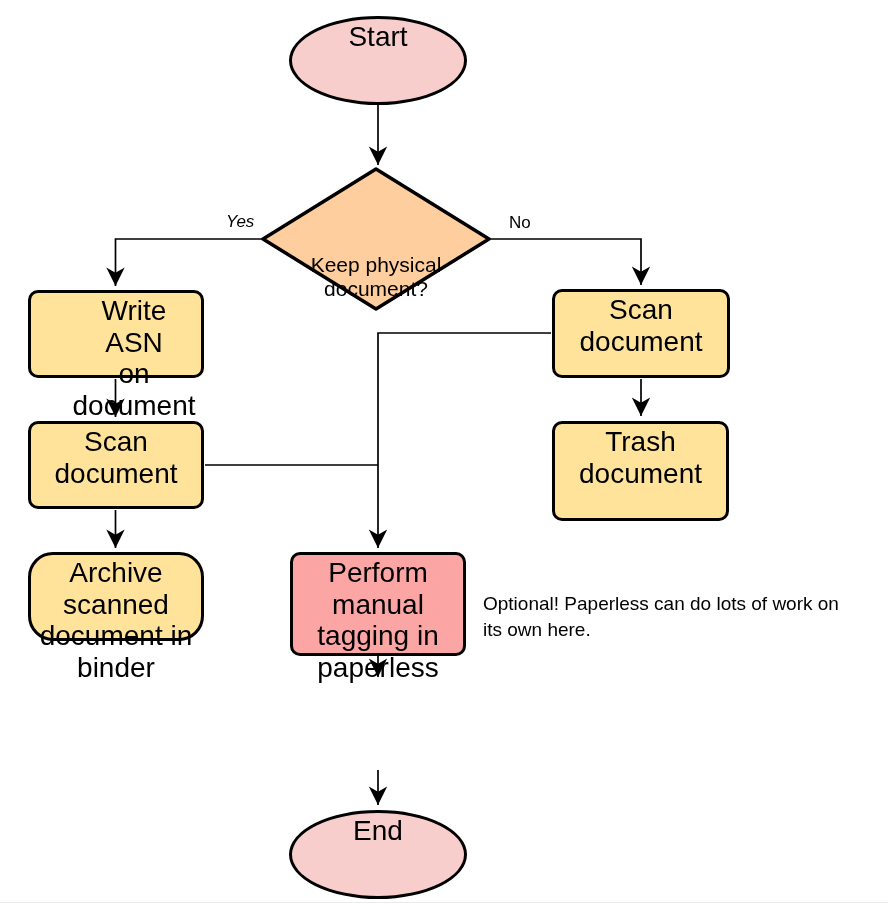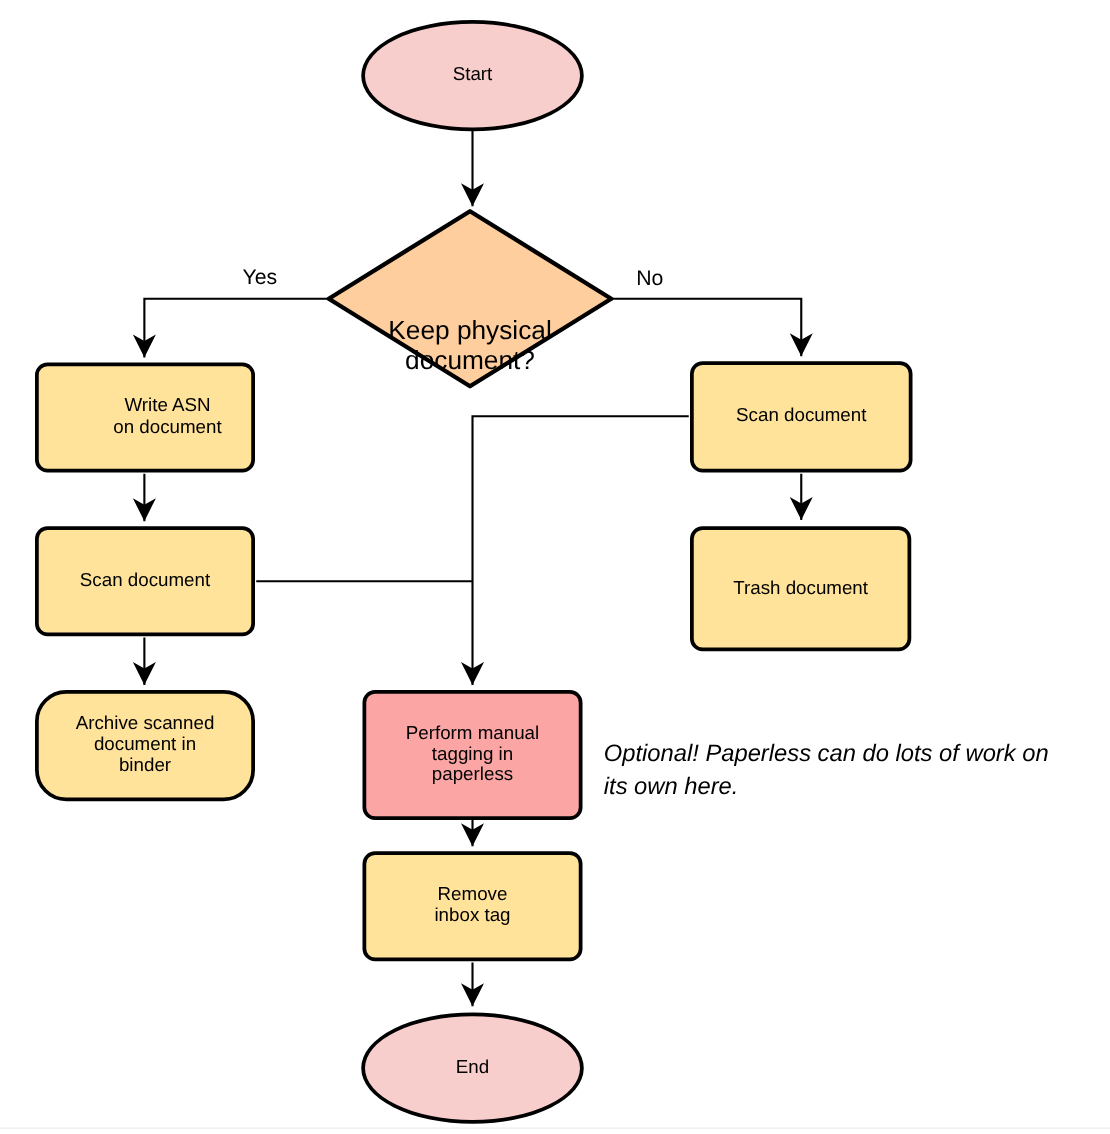--- a/index.html
+++ b/index.html
@@ -20,24 +20,23 @@
     position: absolute;
     left: 0; top: 0;
     width: 888px;
     height: 907px;
   }
   .node {
     position: absolute;
     box-sizing: border-box;
     border: 3px solid #000000;
     display: flex;
-    align-items: center;
     justify-content: center;
     text-align: center;
-    font-size: 15px;
+    font-size: 28px;
     line-height: 1.13;
     color: #000000;
     white-space: pre-line;
     padding: 2px 6px;
   }
   .process { border-radius: 10px; }
   .terminal { border-radius: 50%; border-width: 3.5px; }
   .decision-label {
     position: absolute;
     display: flex;
@@ -52,21 +51,20 @@
     margin-top: 38px;
   }
   .edge-label {
     position: absolute;
     font-size: 17px;
     color: #000000;
   }
   .annotation {
     position: absolute;
     font-size: 19px;
-    font-style: italic;
     line-height: 1.35;
     color: #000000;
     white-space: pre-line;
   }
   .page-bottom-divider {
     position: absolute;
     left: 0;
     top: 902px;
     width: 888px;
     height: 1px;
@@ -97,21 +95,21 @@
       <path d="M378 641 L378 677" marker-end="url(#arrow)"></path>
       <path d="M378 770 L378 805" marker-end="url(#arrow)"></path>
     </g>
 
     <polygon points="376,169 489,239 376,309 263,239" stroke="#000000" stroke-width="3.5" stroke-linejoin="round" fill="#FFCE9E"></polygon>
   </svg>
 
   <div class="decision-label" style="left:276px; top:210px; width:200px; height:58px;">Keep physical
 document?</div>
 
-  <div class="edge-label" style="left:194px; top:212px;">Yes</div>
+  <div class="edge-label" style="left:226px; top:212px;font-style:italic;">Yes</div>
   <div class="edge-label" style="left:509px; top:213px;">No</div>
 
   <div class="node terminal" style="left: 289px; top: 16px; width: 178px; height: 89px; background-color: rgb(248, 206, 204);">
     <span>Start</span>
   </div>
 
   <div class="node terminal" style="left: 289px; top: 810px; width: 178px; height: 89px; background-color: rgb(248, 206, 204);">
     <span>End</span>
   </div>
 
@@ -137,22 +135,18 @@
   <div class="node process" style="left: 552px; top: 421px; width: 177px; height: 100px; background-color: rgb(255, 227, 155);">
     <span>Trash document</span>
   </div>
 
   <div class="node process" style="left: 290px; top: 552px; width: 176px; height: 104px; background-color: #fca5a5;">
     <span>Perform manual
 tagging in
 paperless</span>
   </div>
 
-  <div class="node process" style="left: 290px; top: 681px; width: 176px; height: 88px; background-color: rgb(255, 227, 155);">
-    <span>Remove
-inbox tag</span>
-  </div>
 
   <div class="annotation" style="left:483px; top:591px; width:405px;">Optional! Paperless can do lots of work on
 its own here.</div>
 
   <div class="page-bottom-divider"></div>
 </div>
 
 </body></html>

